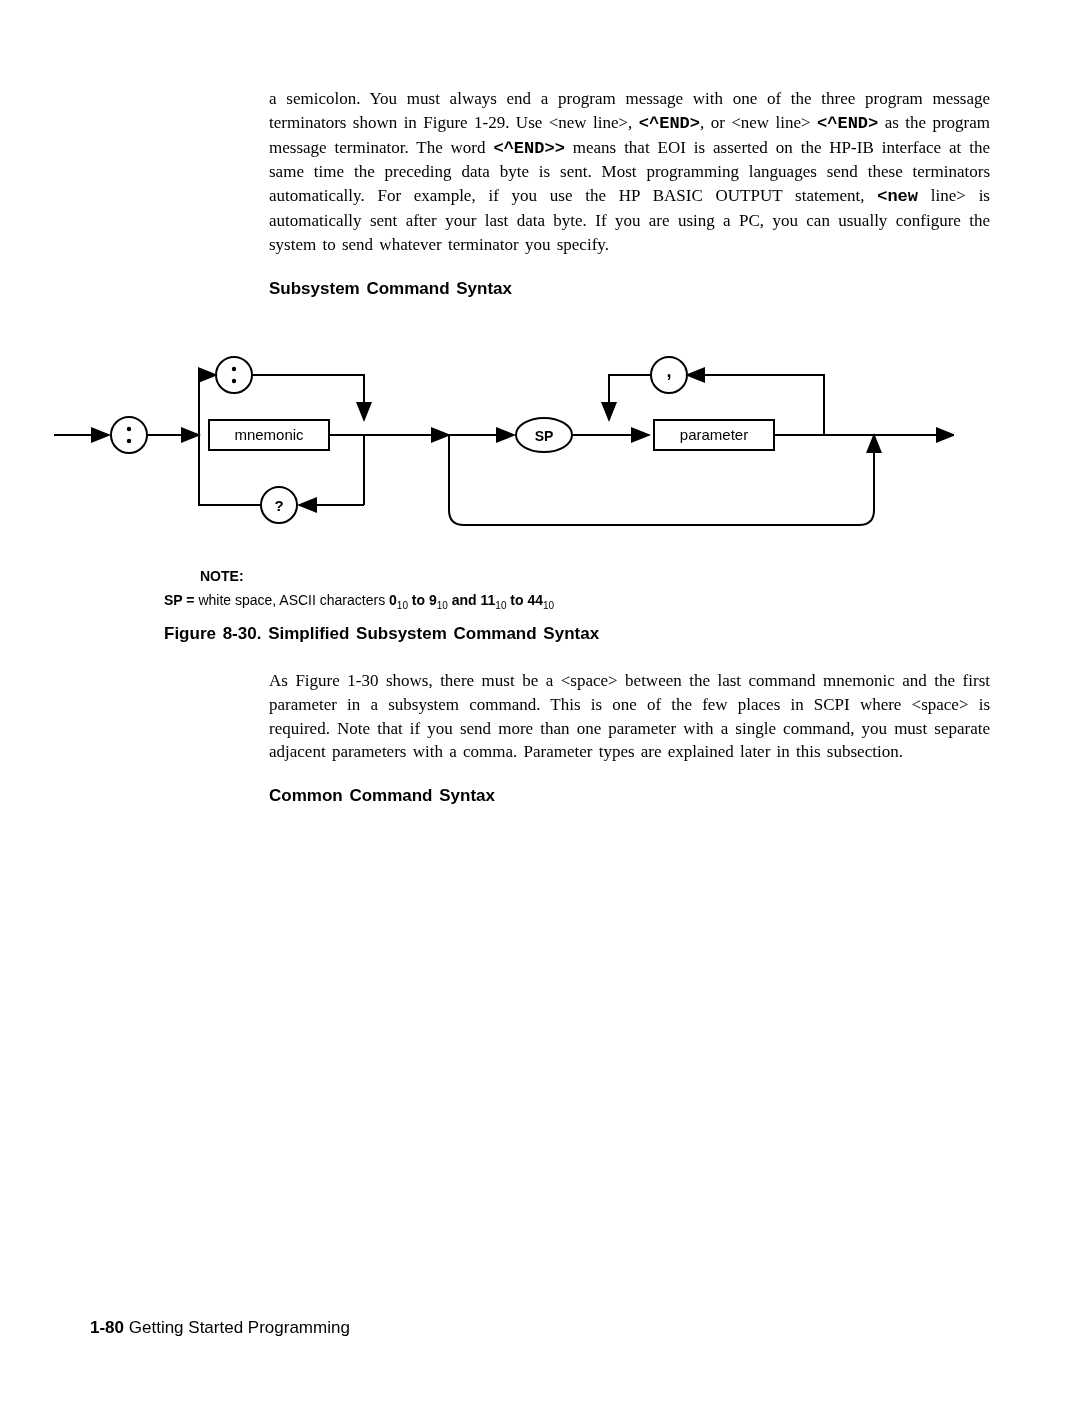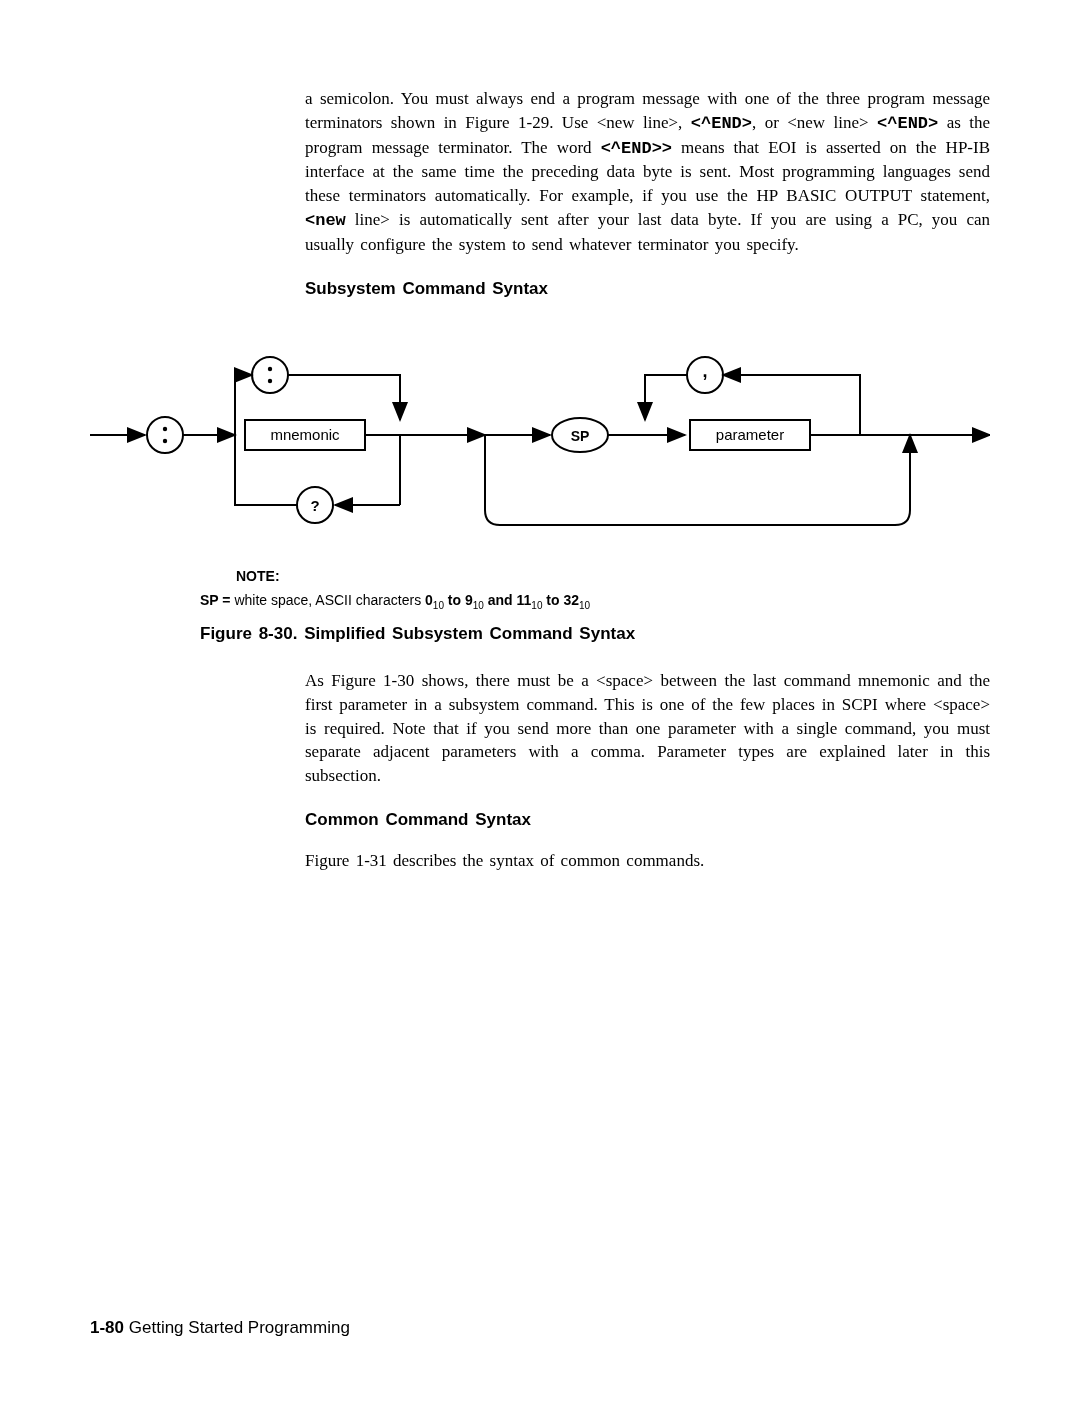--- a/index.html
+++ b/index.html
@@ -7,21 +7,21 @@
     padding: 0;
     background: #fff;
     font-family: Georgia, 'Times New Roman', serif;
     color: #000;
     width: 1080px;
     height: 1408px;
     position: relative;
     font-size: 17px;
   }
   .page {
-    padding: 70px 90px 40px 90px;
+    padding: 70px 90px 40px 54px;
     box-sizing: border-box;
     width: 100%;
     height: 100%;
     position: relative;
   }
   .content-col {
     margin-left: 215px;
     line-height: 1.4;
   }
   .para {
@@ -153,31 +153,30 @@
 
       <path d="M 395 110 L 395 185 Q 395 200 410 200 L 805 200 Q 820 200 820 185 L 820 110" fill="none" stroke="#000" stroke-width="2"></path>
       <path d="M 820 120 L 820 110" stroke="#000" stroke-width="2" marker-end="url(#arr)"></path>
 
     </svg>
   </div>
 
   <div class="note-block">
     <div class="note-label">NOTE:</div>
     <div>
-      <b><span>SP  =</span></b><span>  white  space,  ASCII  characters  </span><b><span>0</span></b><span class="sub">10</span><b><span> to  </span></b><b><span>9</span></b><span class="sub">10</span><b><span> and  </span></b><b><span>11</span></b><span class="sub">10</span><b><span> to  </span></b><b><span>32</span></b><span class="sub">10</span>
+      <b><span>SP  =</span></b><span>  white  space,  ASCII  characters  </span><b><span>0</span></b><span class="sub">10</span><b><span> to  </span></b><b><span>9</span></b><span class="sub">10</span><b><span> and  </span></b><b><span>11</span></b><span class="sub">10</span><b><span> to  </span></b><b><span>44</span></b><span class="sub">10</span>
     </div>
   </div>
 
   <div class="fig-caption">Figure 8-30. Simplified Subsystem Command Syntax</div>
 
   <div class="content-col">
     <p class="para">As Figure 1-30 shows, there must be a &lt;space&gt; between the last command mnemonic and the first parameter in a subsystem command. This is one of the few places in SCPI where &lt;space&gt; is required. Note that if you send more than one parameter with a single command, you must separate adjacent parameters with a comma. Parameter types are explained later in this subsection.</p>
 
     <div class="heading">Common Command Syntax</div>
 
-    <p class="para">Figure 1-31 describes the syntax of common commands.</p>
   </div>
 
   <div class="footer">
     <span class="pn">1-80</span><span> Getting Started Programming</span>
   </div>
 
 </div>
 
 </body></html>

